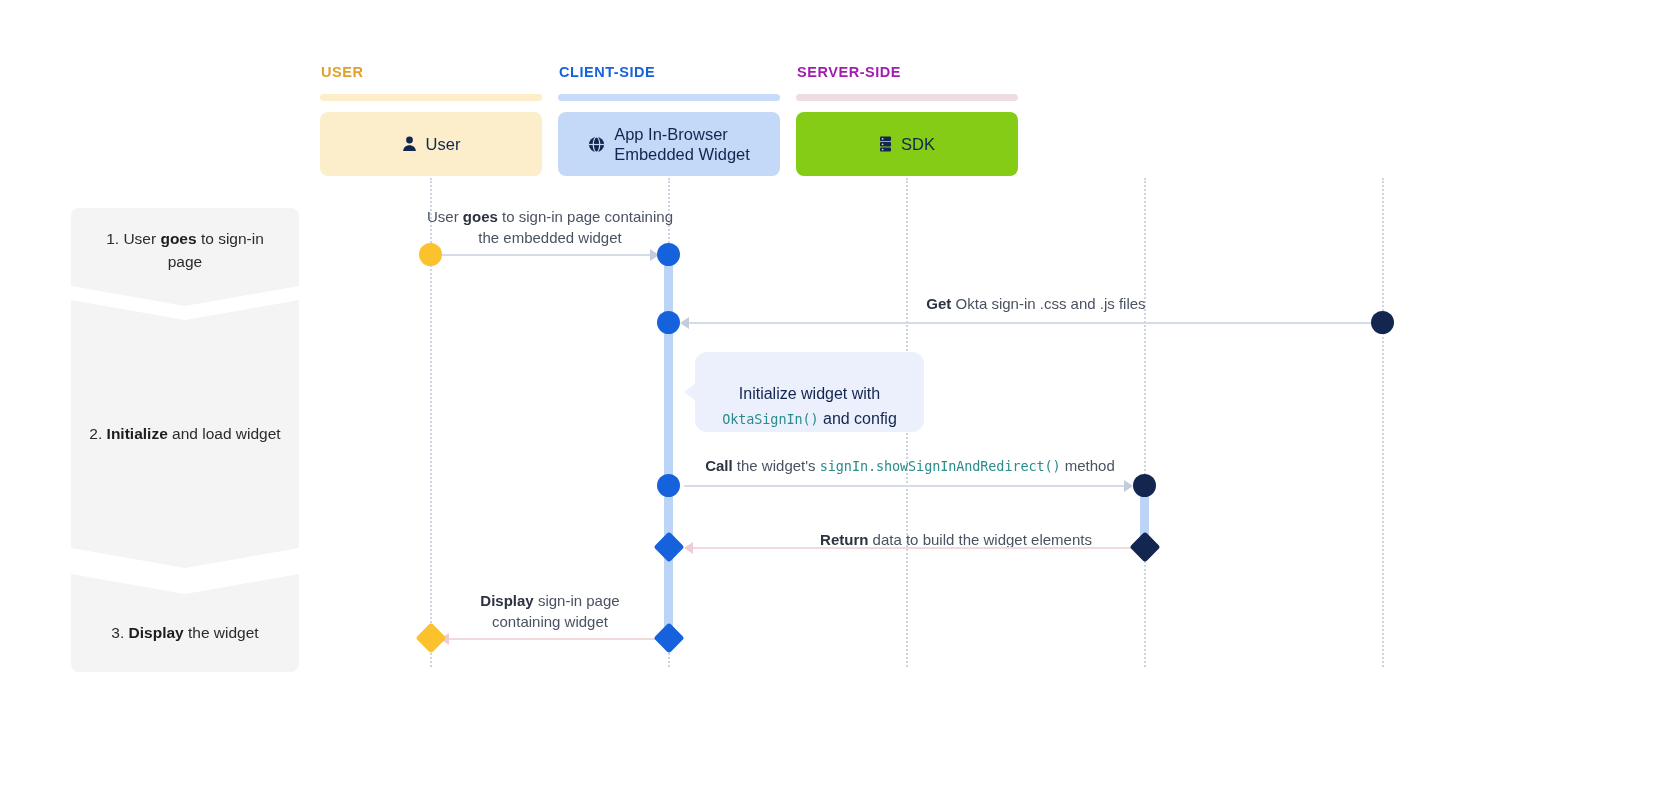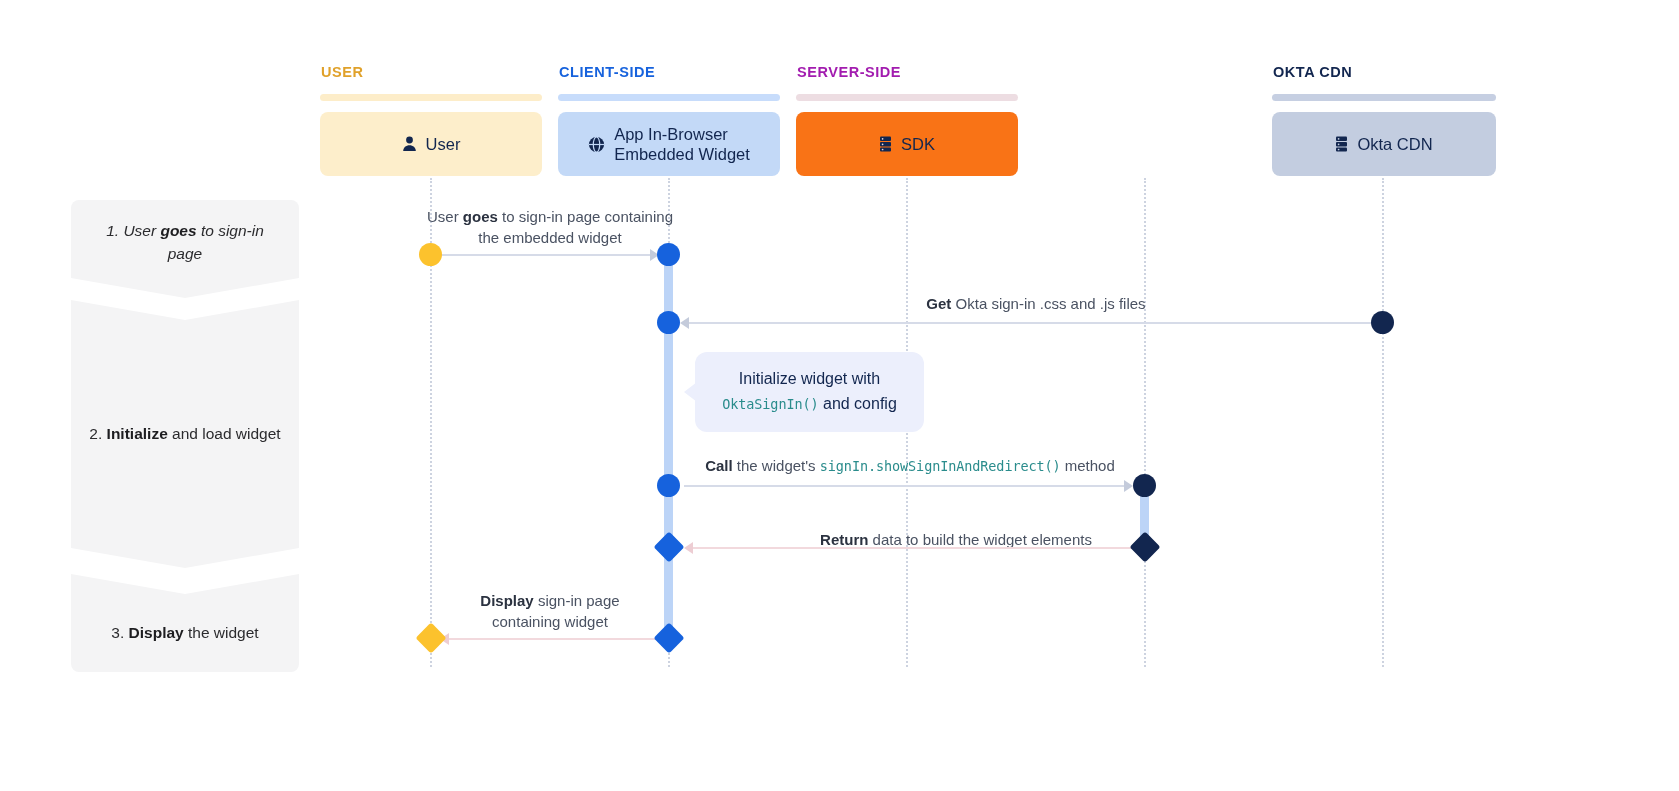--- a/index.html
+++ b/index.html
@@ -15,22 +15,22 @@
   .step{
     position:absolute;left:0;width:228px;background:#f4f4f5;
     display:flex;align-items:center;justify-content:center;
     box-sizing:border-box;padding:0 18px;
   }
   .step-txt{
     font-size:15.5px;line-height:1.5;color:#2b2b2e;text-align:center;
     font-weight:400;
   }
   .step-txt b{font-weight:700;color:#1d1d20;}
-  .s1{top:4px;height:98px;border-radius:8px 8px 0 0;
-      clip-path:polygon(0 0,100% 0,100% 78px,50% 98px,0 78px);font-style:italic;}
+  .s1{top:12px;height:98px;border-radius:8px 8px 0 0;
+      clip-path:polygon(0 0,100% 0,100% 78px,50% 98px,0 78px);}
   .s2{top:104px;height:268px;
       clip-path:polygon(0 0,50% 20px,100% 0,100% 248px,50% 268px,0 248px);}
   .s3{top:378px;height:98px;border-radius:0 0 8px 8px;
       clip-path:polygon(0 0,50% 20px,100% 0,100% 100%,0 100%);}
   .s1 .step-txt{transform:translateY(-7px);}
   .s2 .step-txt{transform:translateY(0px);}
   .s3 .step-txt{transform:translateY(10px);}
 
   
   .lane{position:absolute;top:64px;}
@@ -77,21 +77,21 @@
     font-size:13.5px;color:#2a8c8c;letter-spacing:-.1px;
   }
 
   
   .dot{position:absolute;border-radius:50%;}
   .dia{position:absolute;transform:rotate(45deg);border-radius:3px;}
 
   
   .note{
     position:absolute;background:#eceffc;border-radius:12px;
-    display:flex;align-items:center;justify-content:center;
+    display:flex;align-items:flex-end;justify-content:center;
     box-sizing:border-box;padding:0 22px;
   }
   .note-txt{
     text-align:center;font-size:16px;line-height:1.55;color:#12264f;
     white-space:pre-line;
   }
   .note-tail{
     position:absolute;width:26px;height:40px;background:#eceffc;
     clip-path:polygon(100% 0,100% 100%,0 50%);
     border-radius:6px;
@@ -143,53 +143,36 @@
           </svg>
       </span>
       <span class="lane-label">App In-Browser
 Embedded Widget</span>
     </div>
   </div>
 
   <div class="lane" style="left:796px;width:222px;">
     <div class="lane-title" style="color:#a21caf;">SERVER-SIDE</div>
     <div class="lane-rule" style="background:#eddde2;"></div>
-    <div class="lane-box" style="background:#f97316;">
+    <div class="lane-box" style="background:#84cc16;">
       <span class="lane-ico">
         <svg width="13" height="16" viewBox="0 0 13 16">
             <rect x="1" y="0.5" width="11" height="4.6" rx="1" fill="#12264f"></rect>
             <rect x="1" y="6" width="11" height="4.6" rx="1" fill="#12264f"></rect>
             <rect x="1" y="11.4" width="11" height="4.2" rx="1" fill="#12264f"></rect>
             <circle cx="3.6" cy="2.8" r="0.85" fill="#ebdbe0"></circle>
             <circle cx="3.6" cy="8.3" r="0.85" fill="#ebdbe0"></circle>
             <circle cx="3.6" cy="13.5" r="0.85" fill="#ebdbe0"></circle>
           </svg>
       </span>
       <span class="lane-label">SDK</span>
     </div>
   </div>
 
 
-  <div class="lane" style="left:1272px;width:224px;">
-    <div class="lane-title" style="color:#12264f;">OKTA CDN</div>
-    <div class="lane-rule" style="background:#c6cfe2;"></div>
-    <div class="lane-box" style="background:#c3cde0;">
-      <span class="lane-ico">
-        <svg width="13" height="16" viewBox="0 0 13 16">
-            <rect x="1" y="0.5" width="11" height="4.6" rx="1" fill="#12264f"></rect>
-            <rect x="1" y="6" width="11" height="4.6" rx="1" fill="#12264f"></rect>
-            <rect x="1" y="11.4" width="11" height="4.2" rx="1" fill="#12264f"></rect>
-            <circle cx="3.6" cy="2.8" r="0.85" fill="#c3cde0"></circle>
-            <circle cx="3.6" cy="8.3" r="0.85" fill="#c3cde0"></circle>
-            <circle cx="3.6" cy="13.5" r="0.85" fill="#c3cde0"></circle>
-          </svg>
-      </span>
-      <span class="lane-label">Okta CDN</span>
-    </div>
-  </div>
 
   <div class="lifeline" style="left:430px;"></div>
   <div class="lifeline" style="left:668px;"></div>
   <div class="lifeline" style="left:906px;"></div>
   <div class="lifeline" style="left:1144px;"></div>
   <div class="lifeline" style="left:1382px;"></div>
 
   <div class="actbar" style="left:664px;top:250px;height:392px;"></div>
   <div class="actbar" style="left:1140px;top:482px;height:68px;"></div>
 

